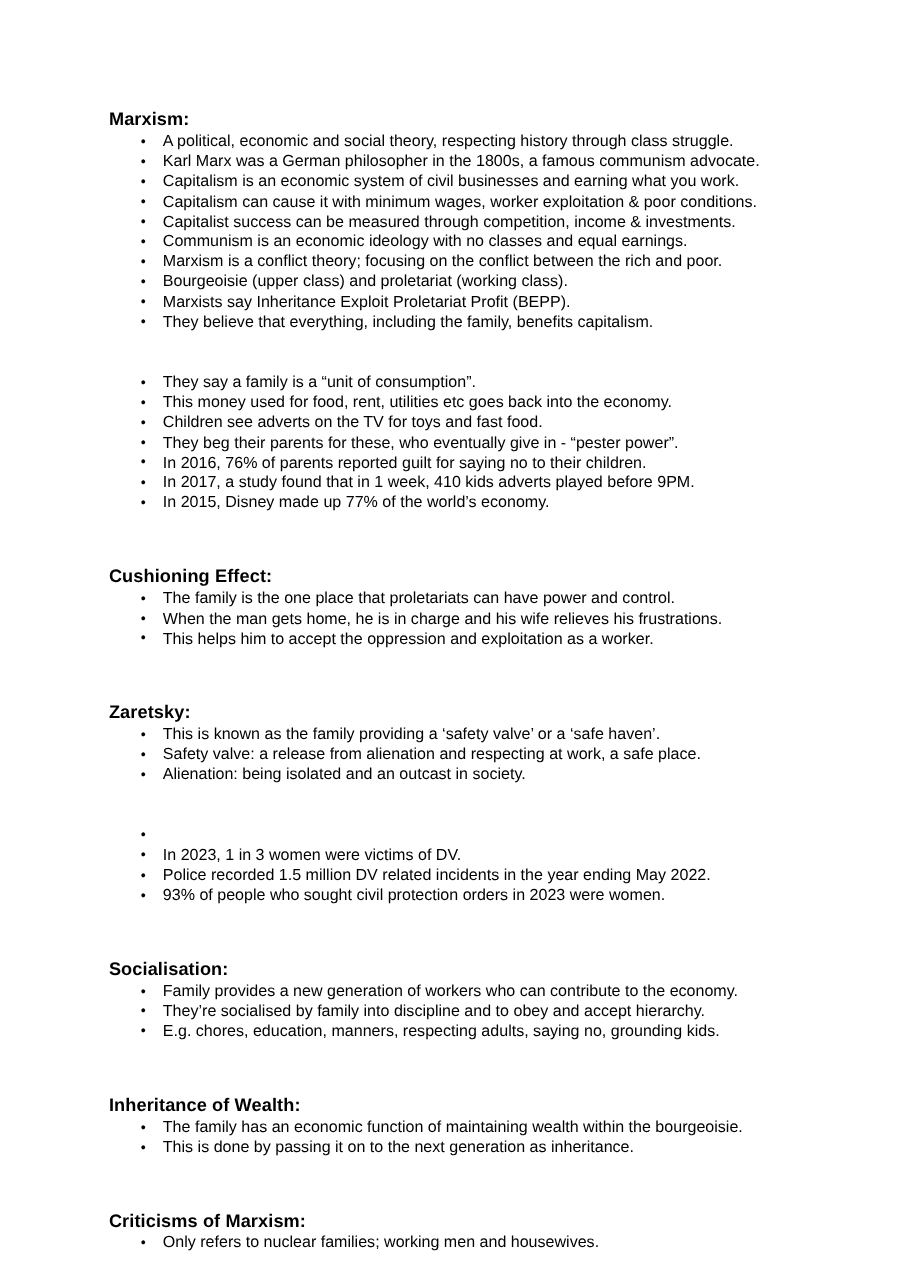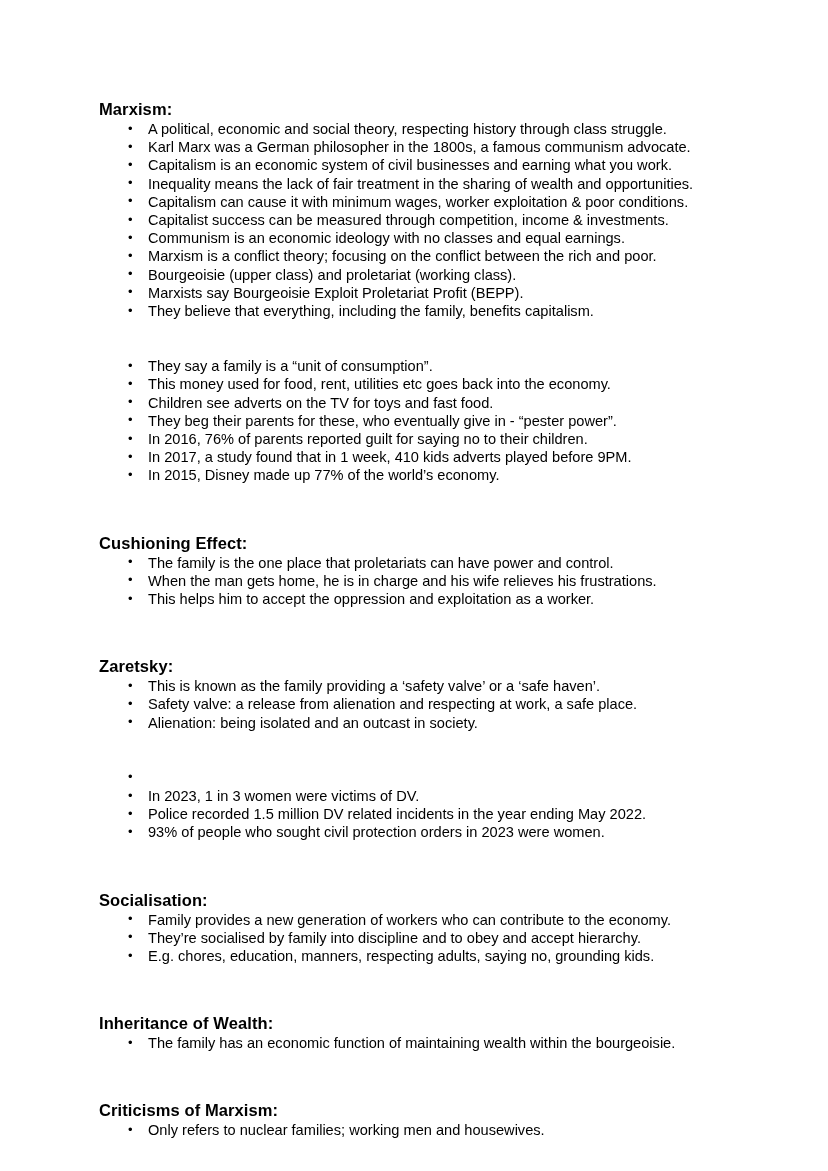--- a/index.html
+++ b/index.html
@@ -71,27 +71,26 @@
 <body>
 
 <div class="page">
   <div class="doc-body">
       <div class="section">
         <h2 class="heading">Marxism:</h2>
         <ul class="bullets">
           <li>A political, economic and social theory, respecting history through class struggle.</li>
           <li>Karl Marx was a German philosopher in the 1800s, a famous communism advocate.</li>
           <li>Capitalism is an economic system of civil businesses and earning what you work.</li>
-          <li>Inequality means the lack of fair treatment in the sharing of wealth and opportunities.</li>
           <li>Capitalism can cause it with minimum wages, worker exploitation &amp; poor conditions.</li>
           <li>Capitalist success can be measured through competition, income &amp; investments.</li>
           <li>Communism is an economic ideology with no classes and equal earnings.</li>
           <li>Marxism is a conflict theory; focusing on the conflict between the rich and poor.</li>
           <li>Bourgeoisie (upper class) and proletariat (working class).</li>
-          <li>Marxists say Bourgeoisie Exploit Proletariat Profit (BEPP).</li>
+          <li>Marxists say Inheritance Exploit Proletariat Profit (BEPP).</li>
           <li>They believe that everything, including the family, benefits capitalism.</li>
         </ul>
         <div class="gap-md"></div>
         <ul class="bullets">
           <li>They say a family is a “unit of consumption”.</li>
           <li>This money used for food, rent, utilities etc goes back into the economy.</li>
           <li>Children see adverts on the TV for toys and fast food.</li>
           <li>They beg their parents for these, who eventually give in - “pester power”.</li>
           <li>In 2016, 76% of parents reported guilt for saying no to their children.</li>
           <li>In 2017, a study found that in 1 week, 410 kids adverts played before 9PM.</li>
@@ -130,20 +129,21 @@
           <li>Family provides a new generation of workers who can contribute to the economy.</li>
           <li>They’re socialised by family into discipline and to obey and accept hierarchy.</li>
           <li>E.g. chores, education, manners, respecting adults, saying no, grounding kids.</li>
         </ul>
       </div>
       <div class="gap-lg"></div>
       <div class="section">
         <h2 class="heading">Inheritance of Wealth:</h2>
         <ul class="bullets">
           <li>The family has an economic function of maintaining wealth within the bourgeoisie.</li>
+          <li>This is done by passing it on to the next generation as inheritance.</li>
         </ul>
       </div>
       <div class="gap-lg"></div>
       <div class="section">
         <h2 class="heading">Criticisms of Marxism:</h2>
         <ul class="bullets">
           <li>Only refers to nuclear families; working men and housewives.</li>
         </ul>
       </div>
     </div>

